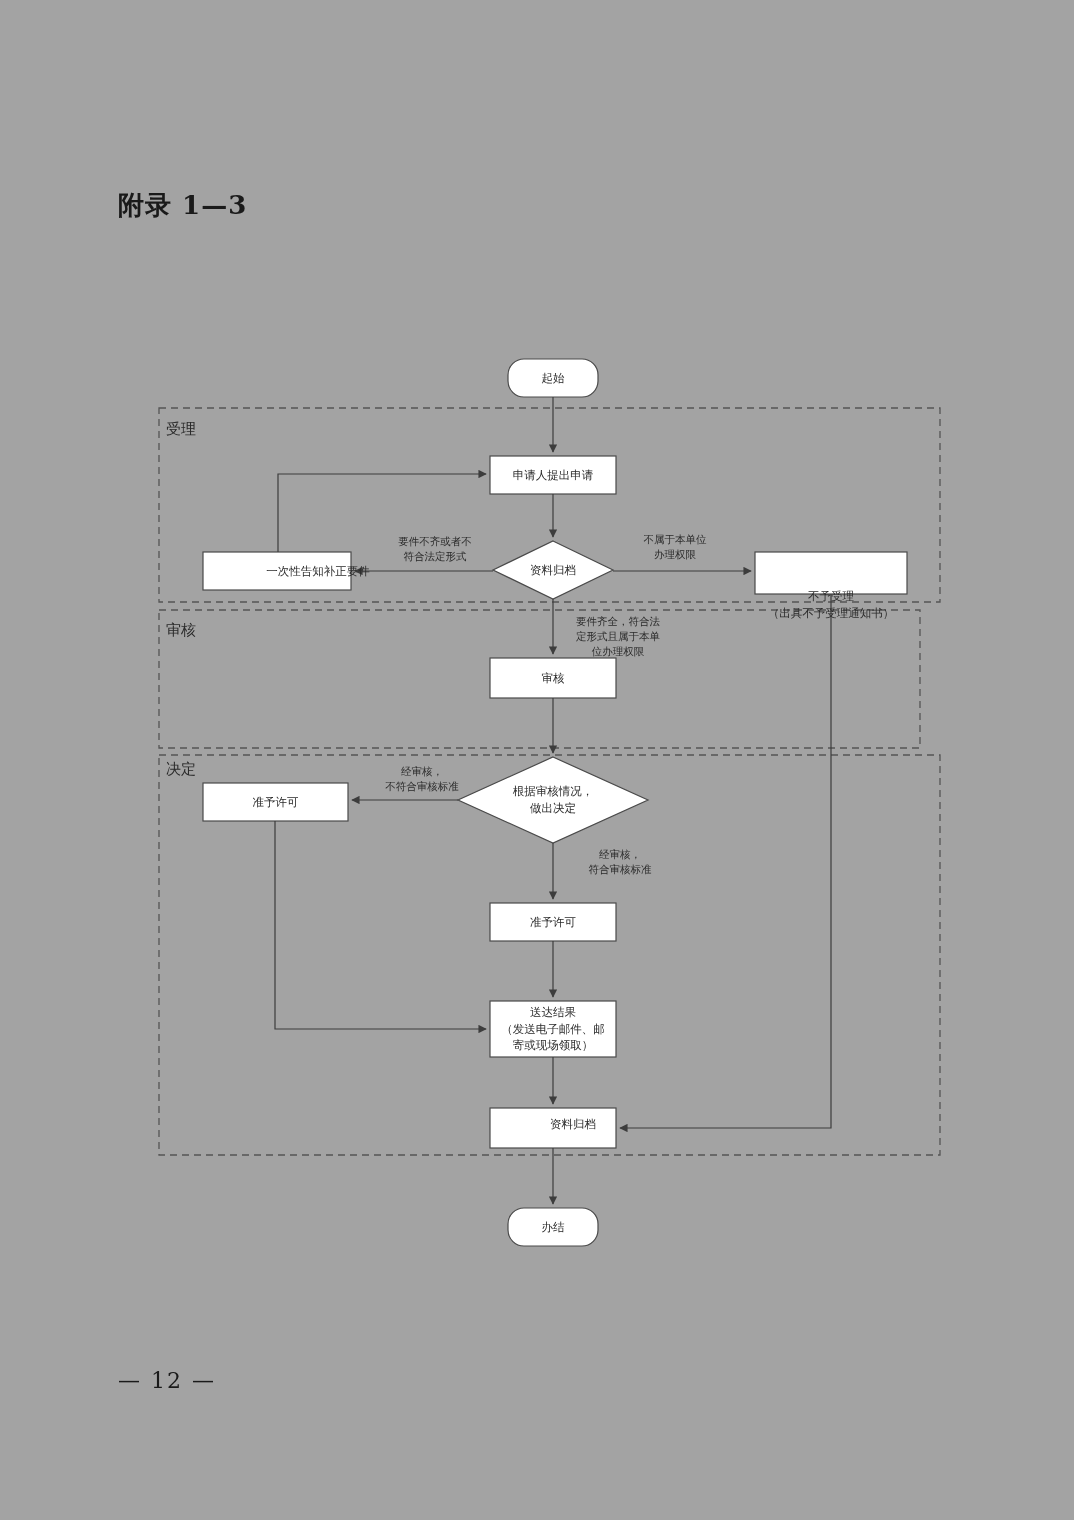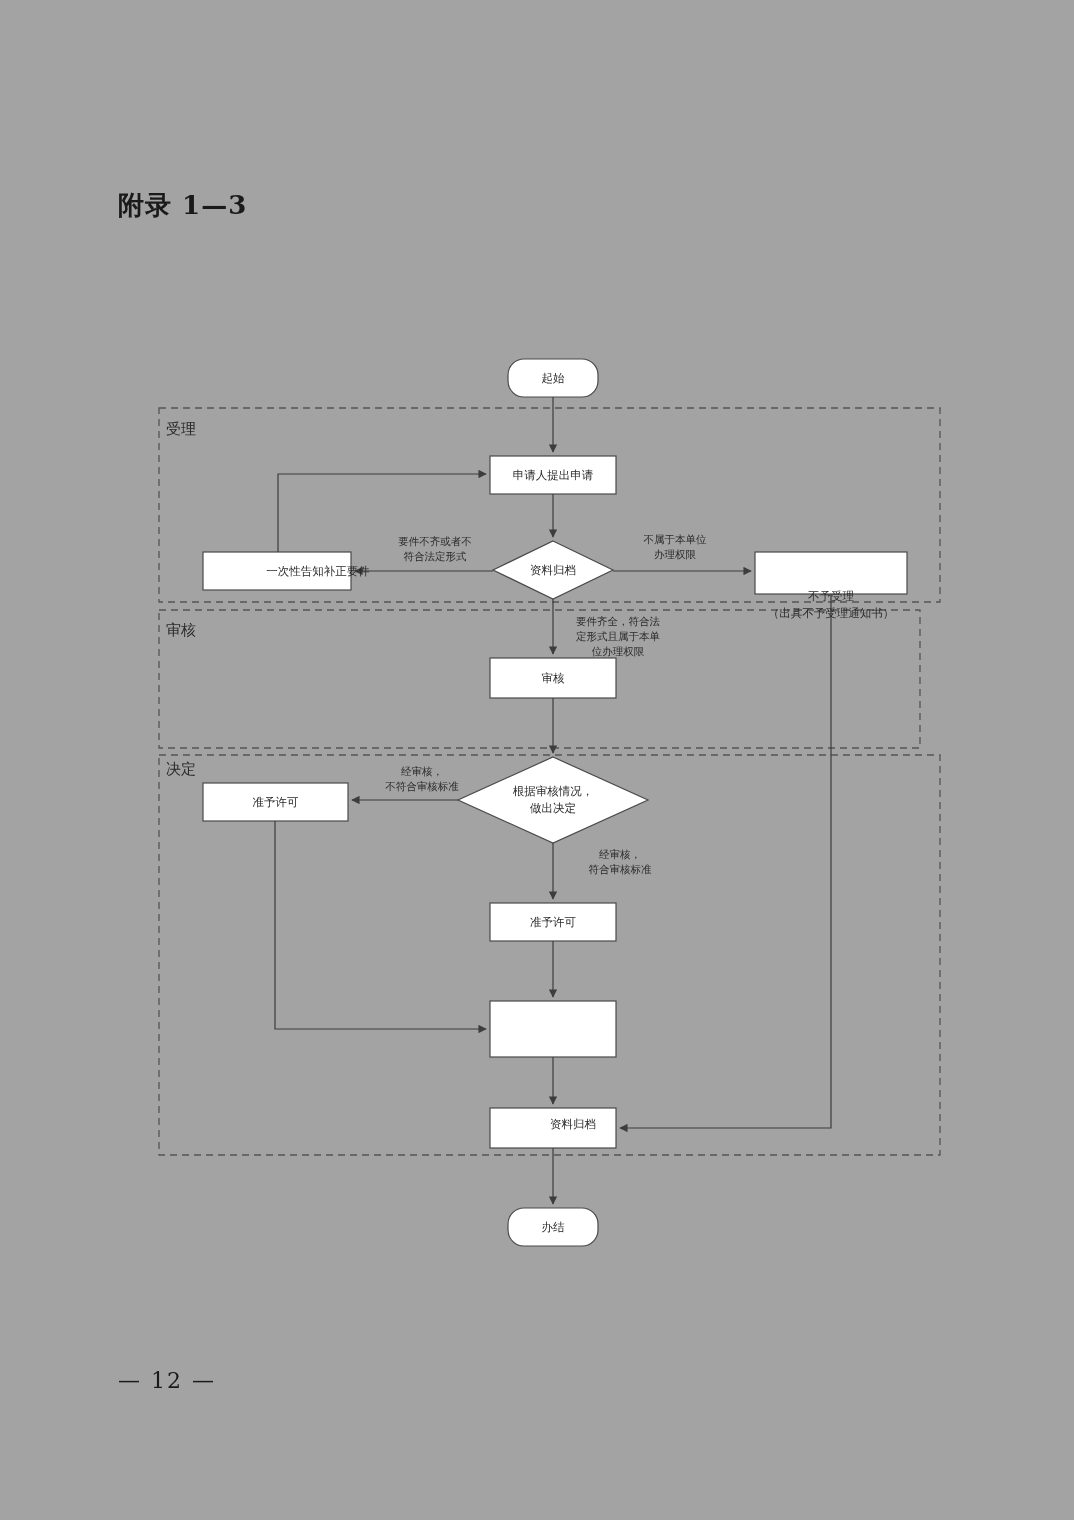--- a/index.html
+++ b/index.html
@@ -174,20 +174,25 @@
 
     <div class="node-text" style="left:478px; top:778px; width:150px; height:44px; flex-direction:column;">
       <span>根据审核情况，</span>
       <span>做出决定</span>
     </div>
 
     <div class="node-text" style="left:203px; top:783px; width:145px; height:38px;">准予许可</div>
 
     <div class="node-text" style="left:490px; top:903px; width:126px; height:38px;">准予许可</div>
 
+    <div class="node-text" style="left:490px; top:1001px; width:126px; height:56px; flex-direction:column;">
+      <span>送达结果</span>
+      <span>（发送电子邮件、邮</span>
+      <span>寄或现场领取）</span>
+    </div>
 
     <div class="node-text" style="left:490px; top:1108px; width:126px; height:32px;margin-left:20px;">资料归档</div>
 
     <div class="node-text" style="left:508px; top:1208px; width:90px; height:38px;">办结</div>
 
     <div class="edge-label" style="left:375px; top:534px; width:120px;">要件不齐或者不
 符合法定形式</div>
 
     <div class="edge-label" style="left:615px; top:532px; width:120px;">不属于本单位
 办理权限</div>

